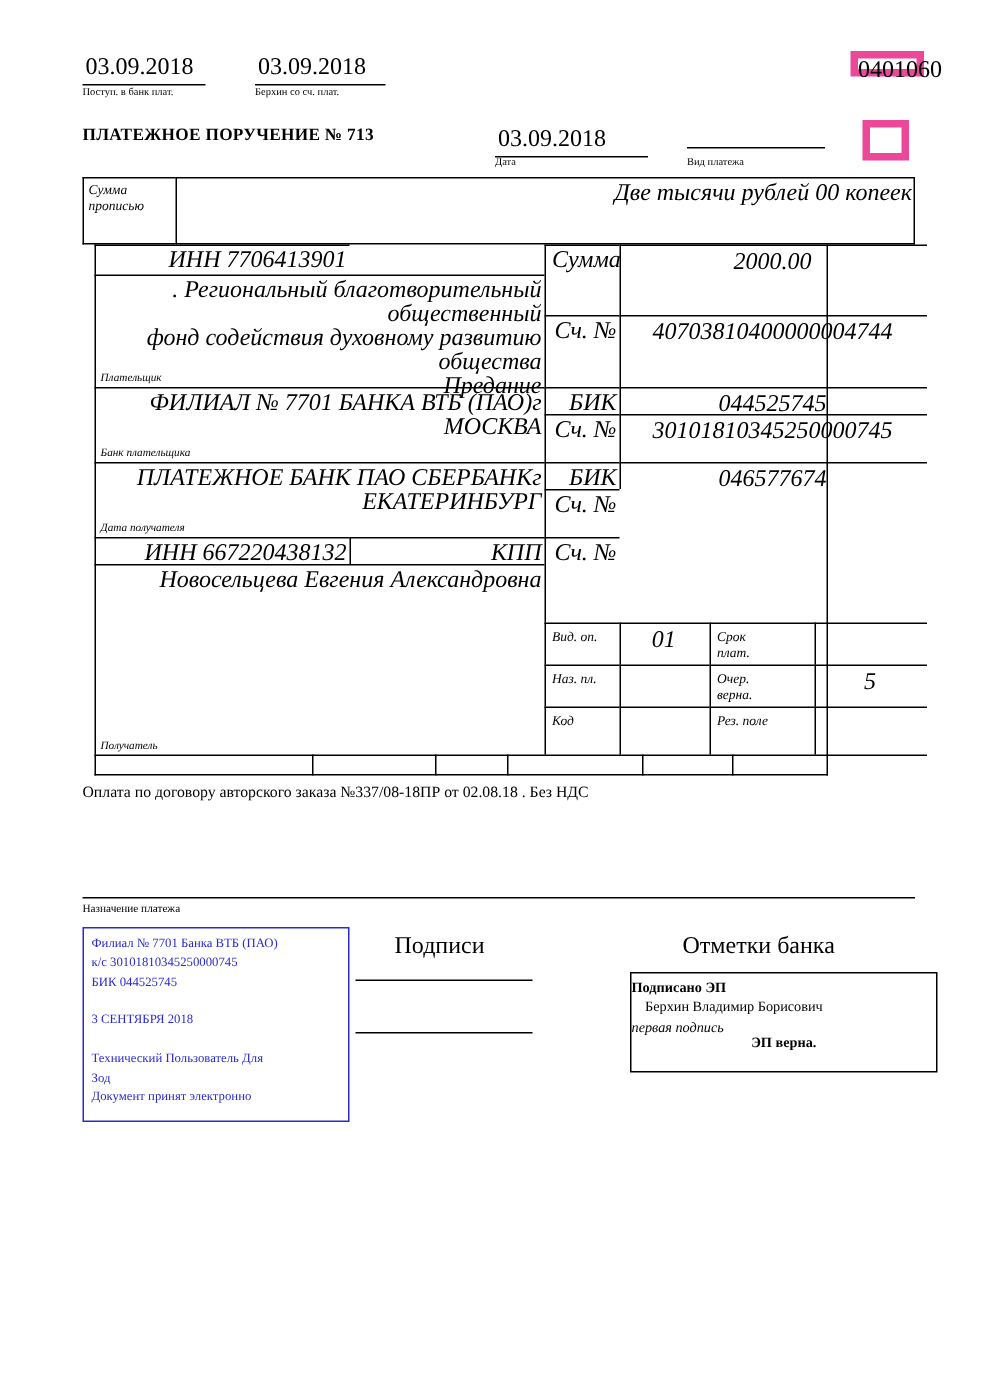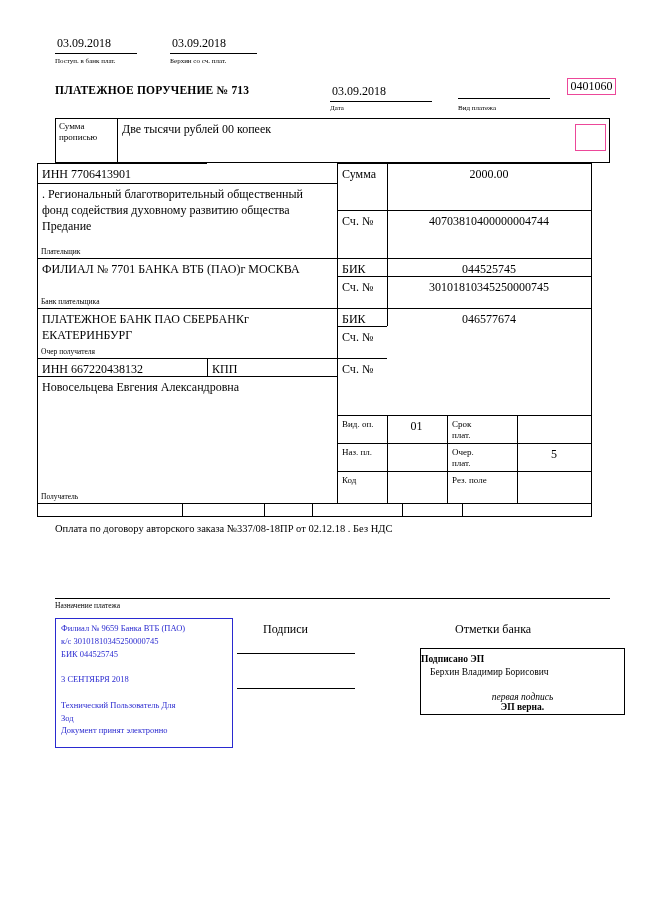--- a/index.html
+++ b/index.html
@@ -5,43 +5,43 @@
   * { margin:0; padding:0; box-sizing:border-box; }
   html,body { background:#ffffff; }
   .page {
     position:relative; width:660px; height:919px; margin:0 auto;
     background:#fff; color:#000;
     font-family:"Liberation Serif","DejaVu Serif",serif;
     overflow:hidden;
   }
   .abs { position:absolute; }
   .tbl { position:absolute; border-right:1px solid #000; border-bottom:1px solid #000; }
-  .cell { position:absolute; border-top:1px solid #000; border-left:1px solid #000; }
+  .cell { position:absolute; border-top:1px solid #000; border-left:1px solid #000;font-style:italic; }
   .f7  { font-size:7px; }
   .f75 { font-size:7.5px; }
   .f9  { font-size:9px; line-height:11px; }
-  .f10 { font-size:12px; }
+  .f10 { font-size:16px; }
   .f105{ font-size:10.5px; }
-  .pad { padding:2px 2px 0 4px; line-height:16px; }
+  .pad { padding:2px 2px 0 4px; line-height:16px;text-align:right; }
   .padv{ padding:3px 2px 0 0; line-height:15px;text-align:center; }
   .pre { white-space:pre-line; }
   .seclbl { position:absolute; left:3px; bottom:2px; font-size:7.5px; }
   .uline { border-bottom:1px solid #000; padding:0 0 2px 2px; }
-  .box { border:1px solid #ec4899;margin-top:44px; }
+  .box { border:5px solid #ec4899; }
   .title { font-weight:bold; font-size:11.5px; letter-spacing:.2px; }
   .stamp {
     position:absolute; left:55px; top:618px; width:178px; height:130px;
     border:1px solid #2a2ad0; color:#2a2ad0;
     font-size:8.5px; line-height:12.8px; padding:3px 4px 0 5px;
     white-space:pre-line;
   }
   .epbox { position:absolute; left:420px; top:648px; width:205px; height:67px; border:1px solid #000; }
   .ep-title { font-weight:bold; font-size:9.5px; text-align:left; margin-top:5px; }
   .ep-name  { font-size:9.5px; margin:3px 0 0 9px; }
-  .ep-kind  { font-size:9.5px; font-style:italic; text-align:center; margin-top:15px; }
+  .ep-kind  { font-size:9.5px; font-style:italic; margin-top:4px; }
   .ep-status{ font-size:9.5px; font-weight:bold; text-align:center; }
   .sigline { position:absolute; border-bottom:1px solid #000; width:118px; left:237px; }
 </style>
 </head>
 <body>
 
 <div class="page">
 
   <div class="abs uline f10" style="left:55px;top:36px;width:82px">03.09.2018</div>
   <div class="abs uline f10" style="left:170px;top:36px;width:87px">03.09.2018</div>
@@ -55,40 +55,40 @@
   <div class="abs f7" style="left:330px;top:104px">Дата</div>
   <div class="abs f7" style="left:458px;top:104px">Вид платежа</div>
   <div class="abs box" style="left:575px;top:80px;width:31px;height:27px"></div>
 
   <div class="tbl" style="left:55px;top:118px;width:555px;height:45px">
     <div class="cell f9 pre" style="left:0;top:0;width:62px;height:45px;padding:2px 0 0 3px">Сумма
 прописью</div>
     <div class="cell f10 pad" style="left:62px;top:0;width:493px;height:45px">Две тысячи рублей 00 копеек</div>
   </div>
 
-  <div class="tbl" style="left:37px;top:163px;width:555px;height:354px">
+  <div class="tbl" style="left:63px;top:163px;width:489px;height:354px">
 
     <div class="cell f10 pad" style="left:0;top:0;width:170px;height:20px">ИНН 7706413901</div>
 
     <div class="cell" style="left:0;top:20px;width:300px;height:75px">
       <div class="f10 pad pre">. Региональный благотворительный общественный
 фонд содействия духовному развитию общества
 Предание</div>
       <div class="seclbl">Плательщик</div>
     </div>
 
     <div class="cell" style="left:0;top:95px;width:300px;height:50px">
       <div class="f10 pad">ФИЛИАЛ № 7701 БАНКА ВТБ (ПАО)г МОСКВА</div>
       <div class="seclbl">Банк плательщика</div>
     </div>
 
     <div class="cell" style="left:0;top:145px;width:300px;height:50px">
       <div class="f10 pad pre">ПЛАТЕЖНОЕ БАНК ПАО СБЕРБАНКг
 ЕКАТЕРИНБУРГ</div>
-      <div class="seclbl">Очер получателя</div>
+      <div class="seclbl">Дата получателя</div>
     </div>
 
     <div class="cell f10 pad" style="left:0;top:195px;width:170px;height:18px">ИНН 667220438132</div>
     <div class="cell f10 pad" style="left:170px;top:195px;width:130px;height:18px">КПП</div>
 
     <div class="cell" style="left:0;top:213px;width:300px;height:127px">
       <div class="f10 pad">Новосельцева Евгения Александровна</div>
       <div class="seclbl">Получатель</div>
     </div>
 
@@ -111,41 +111,41 @@
 
     <div class="cell f9" style="left:300px;top:252px;width:50px;height:28px;padding:3px 0 0 4px">Вид. оп.</div>
     <div class="cell f10 padv" style="left:350px;top:252px;width:60px;height:28px">01</div>
     <div class="cell f9 pre" style="left:410px;top:252px;width:70px;height:28px;padding:3px 0 0 4px">Срок
 плат.</div>
     <div class="cell" style="left:480px;top:252px;width:75px;height:28px"></div>
 
     <div class="cell f9" style="left:300px;top:280px;width:50px;height:28px;padding:3px 0 0 4px">Наз. пл.</div>
     <div class="cell" style="left:350px;top:280px;width:60px;height:28px"></div>
     <div class="cell f9 pre" style="left:410px;top:280px;width:70px;height:28px;padding:3px 0 0 4px">Очер.
-плат.</div>
+верна.</div>
     <div class="cell f10 padv" style="left:480px;top:280px;width:75px;height:28px">5</div>
 
     <div class="cell f9" style="left:300px;top:308px;width:50px;height:32px;padding:3px 0 0 4px">Код</div>
     <div class="cell" style="left:350px;top:308px;width:60px;height:32px"></div>
     <div class="cell f9" style="left:410px;top:308px;width:70px;height:32px;padding:3px 0 0 4px">Рез. поле</div>
     <div class="cell" style="left:480px;top:308px;width:75px;height:32px"></div>
 
     <div class="cell" style="left:0;top:340px;width:145px;height:14px"></div>
     <div class="cell" style="left:145px;top:340px;width:82px;height:14px"></div>
     <div class="cell" style="left:227px;top:340px;width:48px;height:14px"></div>
     <div class="cell" style="left:275px;top:340px;width:90px;height:14px"></div>
     <div class="cell" style="left:365px;top:340px;width:60px;height:14px"></div>
     <div class="cell" style="left:425px;top:340px;width:130px;height:14px"></div>
   </div>
 
-  <div class="abs f105" style="left:55px;top:523px;width:540px">Оплата по договору авторского заказа №337/08-18ПР от 02.12.18 . Без НДС</div>
+  <div class="abs f105" style="left:55px;top:523px;width:540px">Оплата по договору авторского заказа №337/08-18ПР от 02.08.18 . Без НДС</div>
   <div class="abs" style="left:55px;top:598px;width:555px;border-top:1px solid #000"></div>
   <div class="abs f75" style="left:55px;top:601px">Назначение платежа</div>
 
-  <div class="stamp" style="color: rgb(42, 42, 208); border-color: rgb(42, 42, 208);">Филиал № 9659 Банка ВТБ (ПАО)
+  <div class="stamp" style="color: rgb(42, 42, 208); border-color: rgb(42, 42, 208);">Филиал № 7701 Банка ВТБ (ПАО)
 к/с 30101810345250000745
 БИК 044525745
 
 3 СЕНТЯБРЯ 2018
 
 Технический Пользователь Для
 Зод
 Документ принят электронно</div>
 
   <div class="abs f10" style="left:263px;top:622px">Подписи</div>

